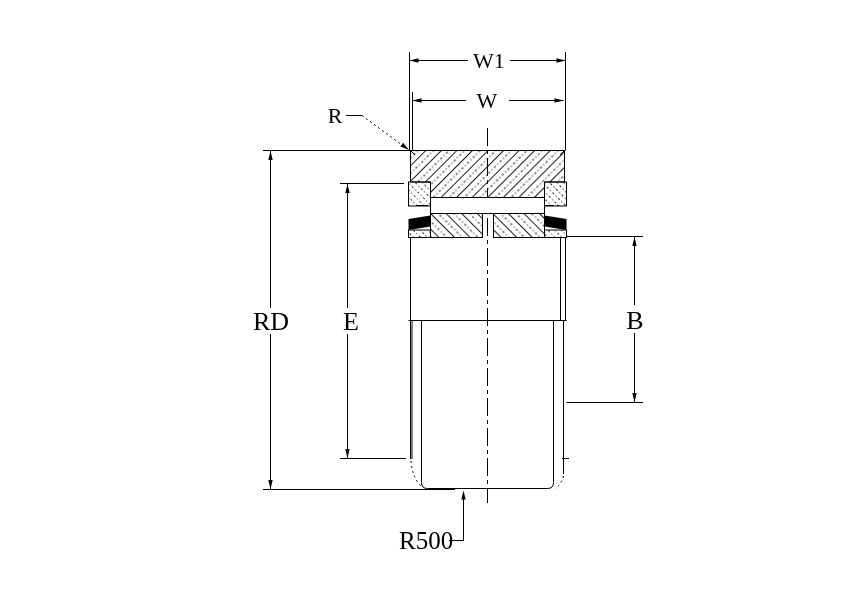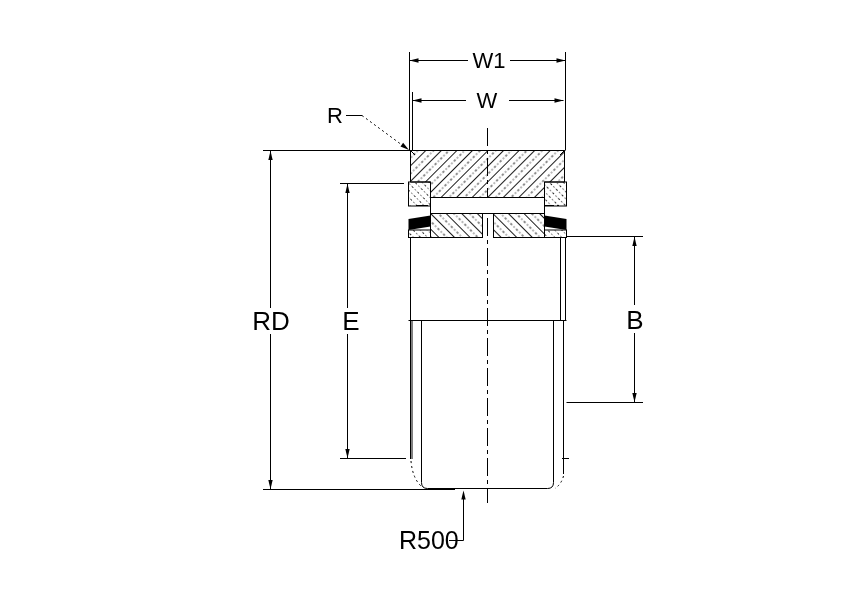--- a/index.html
+++ b/index.html
@@ -1,20 +1,20 @@
 <!DOCTYPE html>
 <html><head>
 <meta charset="utf-8">
 <style>
   html,body{margin:0;padding:0;background:#ffffff;}
   .canvas{
     position:relative;
     width:842px;height:595px;
     background:#ffffff;
-    font-family:Liberation Sans, sans-serif;
+    font-family:Liberation Serif, serif;
     overflow:hidden;
   }
   svg{position:absolute;left:0;top:0;}
   .ln{stroke:#000;stroke-width:1;fill:none;}
   .dot{stroke:#000;stroke-width:1;fill:none;stroke-dasharray:2 3;}
   .cl{stroke:#000;stroke-width:1;fill:none;stroke-dasharray:18 4 4 4;}
   .cl2{stroke:#000;stroke-width:1;fill:none;stroke-dasharray:12 3 3 3;}
   .arr{fill:#000;stroke:none;}
   .dimtext{fill:#000;}
 </style>

